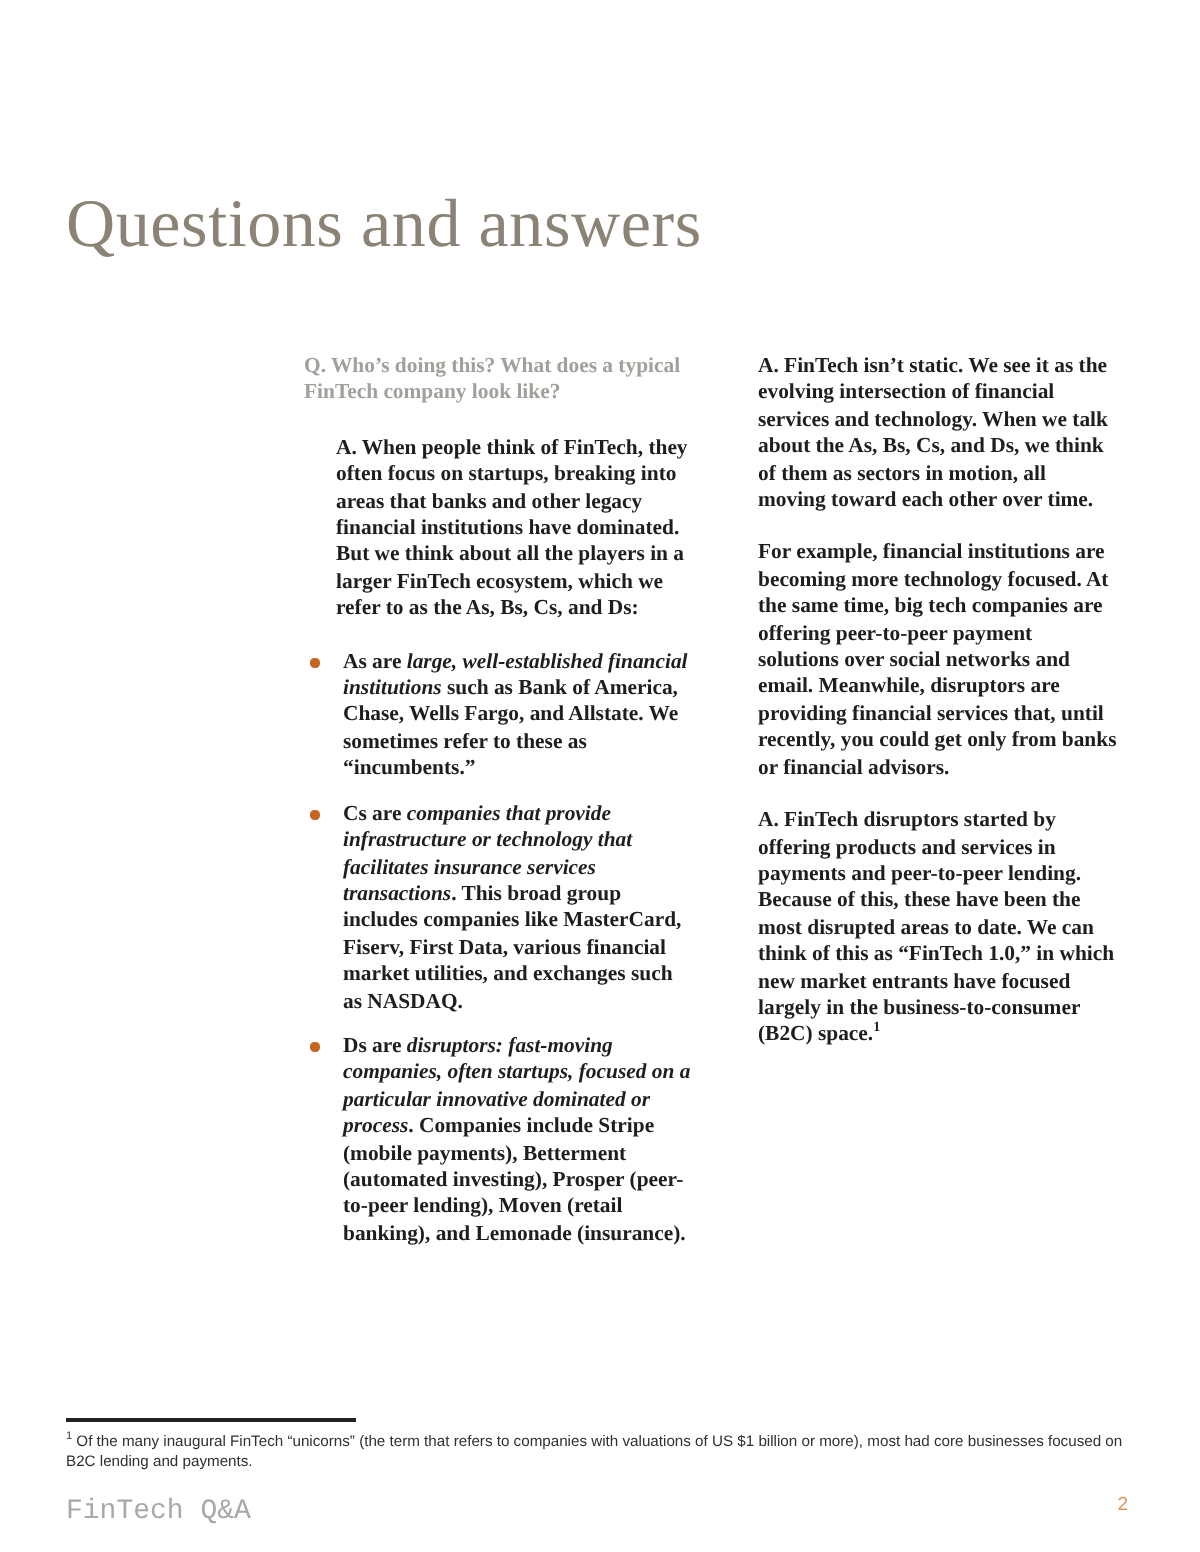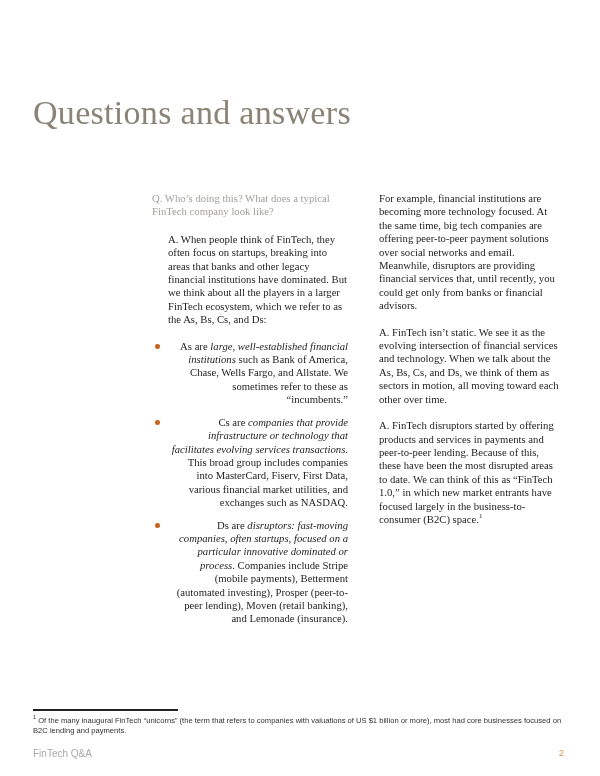--- a/index.html
+++ b/index.html
@@ -17,41 +17,41 @@
     top: 94px;
     margin: 0;
     font-family: "Liberation Serif", serif;
     font-weight: 400;
     font-size: 34px;
     letter-spacing: 0.3px;
     color: #8b8375;
   }
   .col {
     position: absolute;
-    top: 192px;
+    top: 177px;
     width: 196px;
     font-size: 10.7px;
     line-height: 13.4px;
     color: #1e1e1e;
+    font-weight: bold;
   }
   .col-left  { left: 152px; }
   .col-right { left: 363px; }
   .question {
     margin: 0 0 14px 0;
     color: #a3a09b;
   }
   .answer {
     margin: 0 0 13px 16px;
     color: #1e1e1e;
   }
   .bullets {
     list-style: none;
     margin: 8px 0 0 0;
     padding: 0;
-    text-align: right;
   }
   .bullets li {
     display: flex;
     align-items: flex-start;
     margin: 0 0 9px 0;
   }
   .dot {
     flex: none;
     width: 4.5px;
     height: 4.5px;
@@ -79,22 +79,22 @@
     font-family: "Liberation Sans", sans-serif;
     font-size: 7.6px;
     line-height: 9.8px;
     color: #303030;
   }
   .footnote sup { font-size: 5.5px; }
   .footer-left {
     position: absolute;
     left: 33px;
     top: 748px;
-    font-family: Liberation Sans, sans-serif;
-    font-size: 10px;
+    font-family: Liberation Mono, monospace;
+    font-size: 14px;
     color: #a8a8a8;
   }
   .footer-page {
     position: absolute;
     right: 36px;
     top: 747px;
     font-family: "Liberation Sans", sans-serif;
     font-size: 9.5px;
     color: #db9555;
   }
@@ -109,32 +109,32 @@
   <div class="col col-left">
     <p class="question">Q. Who’s doing this? What does a typical FinTech company look like?</p>
     <p class="answer">A. When people think of FinTech, they often focus on startups, breaking into areas that banks and other legacy financial institutions have dominated. But we think about all the players in a larger FinTech ecosystem, which we refer to as the As, Bs, Cs, and Ds:</p>
     <ul class="bullets">
       <li>
         <span class="dot"></span>
         <span class="li-text"><span>As are </span><em>large, well-established financial institutions</em><span> such as Bank of America, Chase, Wells Fargo, and Allstate. We sometimes refer to these as “incumbents.”</span></span>
       </li>
       <li>
         <span class="dot"></span>
-        <span class="li-text"><span>Cs are </span><em>companies that provide infrastructure or technology that facilitates evolving services transactions</em><span>. This broad group includes companies into MasterCard, Fiserv, First Data, various financial market utilities, and exchanges such as NASDAQ.</span></span>
+        <span class="li-text"><span>Cs are </span><em>companies that provide infrastructure or technology that facilitates insurance services transactions</em><span>. This broad group includes companies like MasterCard, Fiserv, First Data, various financial market utilities, and exchanges such as NASDAQ.</span></span>
       </li>
       <li>
         <span class="dot"></span>
         <span class="li-text"><span>Ds are </span><em>disruptors: fast-moving companies, often startups, focused on a particular innovative dominated or process</em><span>. Companies include Stripe (mobile payments), Betterment (automated investing), Prosper (peer-to-peer lending), Moven (retail banking), and Lemonade (insurance).</span></span>
       </li>
     </ul>
   </div>
 
   <div class="col col-right">
+    <p class="answer">A. FinTech isn’t static. We see it as the evolving intersection of financial services and technology. When we talk about the As, Bs, Cs, and Ds, we think of them as sectors in motion, all moving toward each other over time.</p>
     <p class="answer">For example, financial institutions are becoming more technology focused. At the same time, big tech companies are offering peer-to-peer payment solutions over social networks and email. Meanwhile, disruptors are providing financial services that, until recently, you could get only from banks or financial advisors.</p>
-    <p class="answer">A. FinTech isn’t static. We see it as the evolving intersection of financial services and technology. When we talk about the As, Bs, Cs, and Ds, we think of them as sectors in motion, all moving toward each other over time.</p>
     <p class="answer"><span>A. FinTech disruptors started by offering products and services in payments and peer-to-peer lending. Because of this, these have been the most disrupted areas to date. We can think of this as “FinTech 1.0,” in which new market entrants have focused largely in the business-to-consumer (B2C) space.</span><sup>1</sup></p>
   </div>
 
   <div class="footnote-rule"></div>
 
   <p class="footnote"><sup>1</sup><span> Of the many inaugural FinTech “unicorns” (the term that refers to companies with valuations of US $1 billion or more), most had core businesses focused on B2C lending and payments.</span></p>
 
   <span class="footer-left">FinTech Q&amp;A</span>
   <span class="footer-page">2</span>
 

